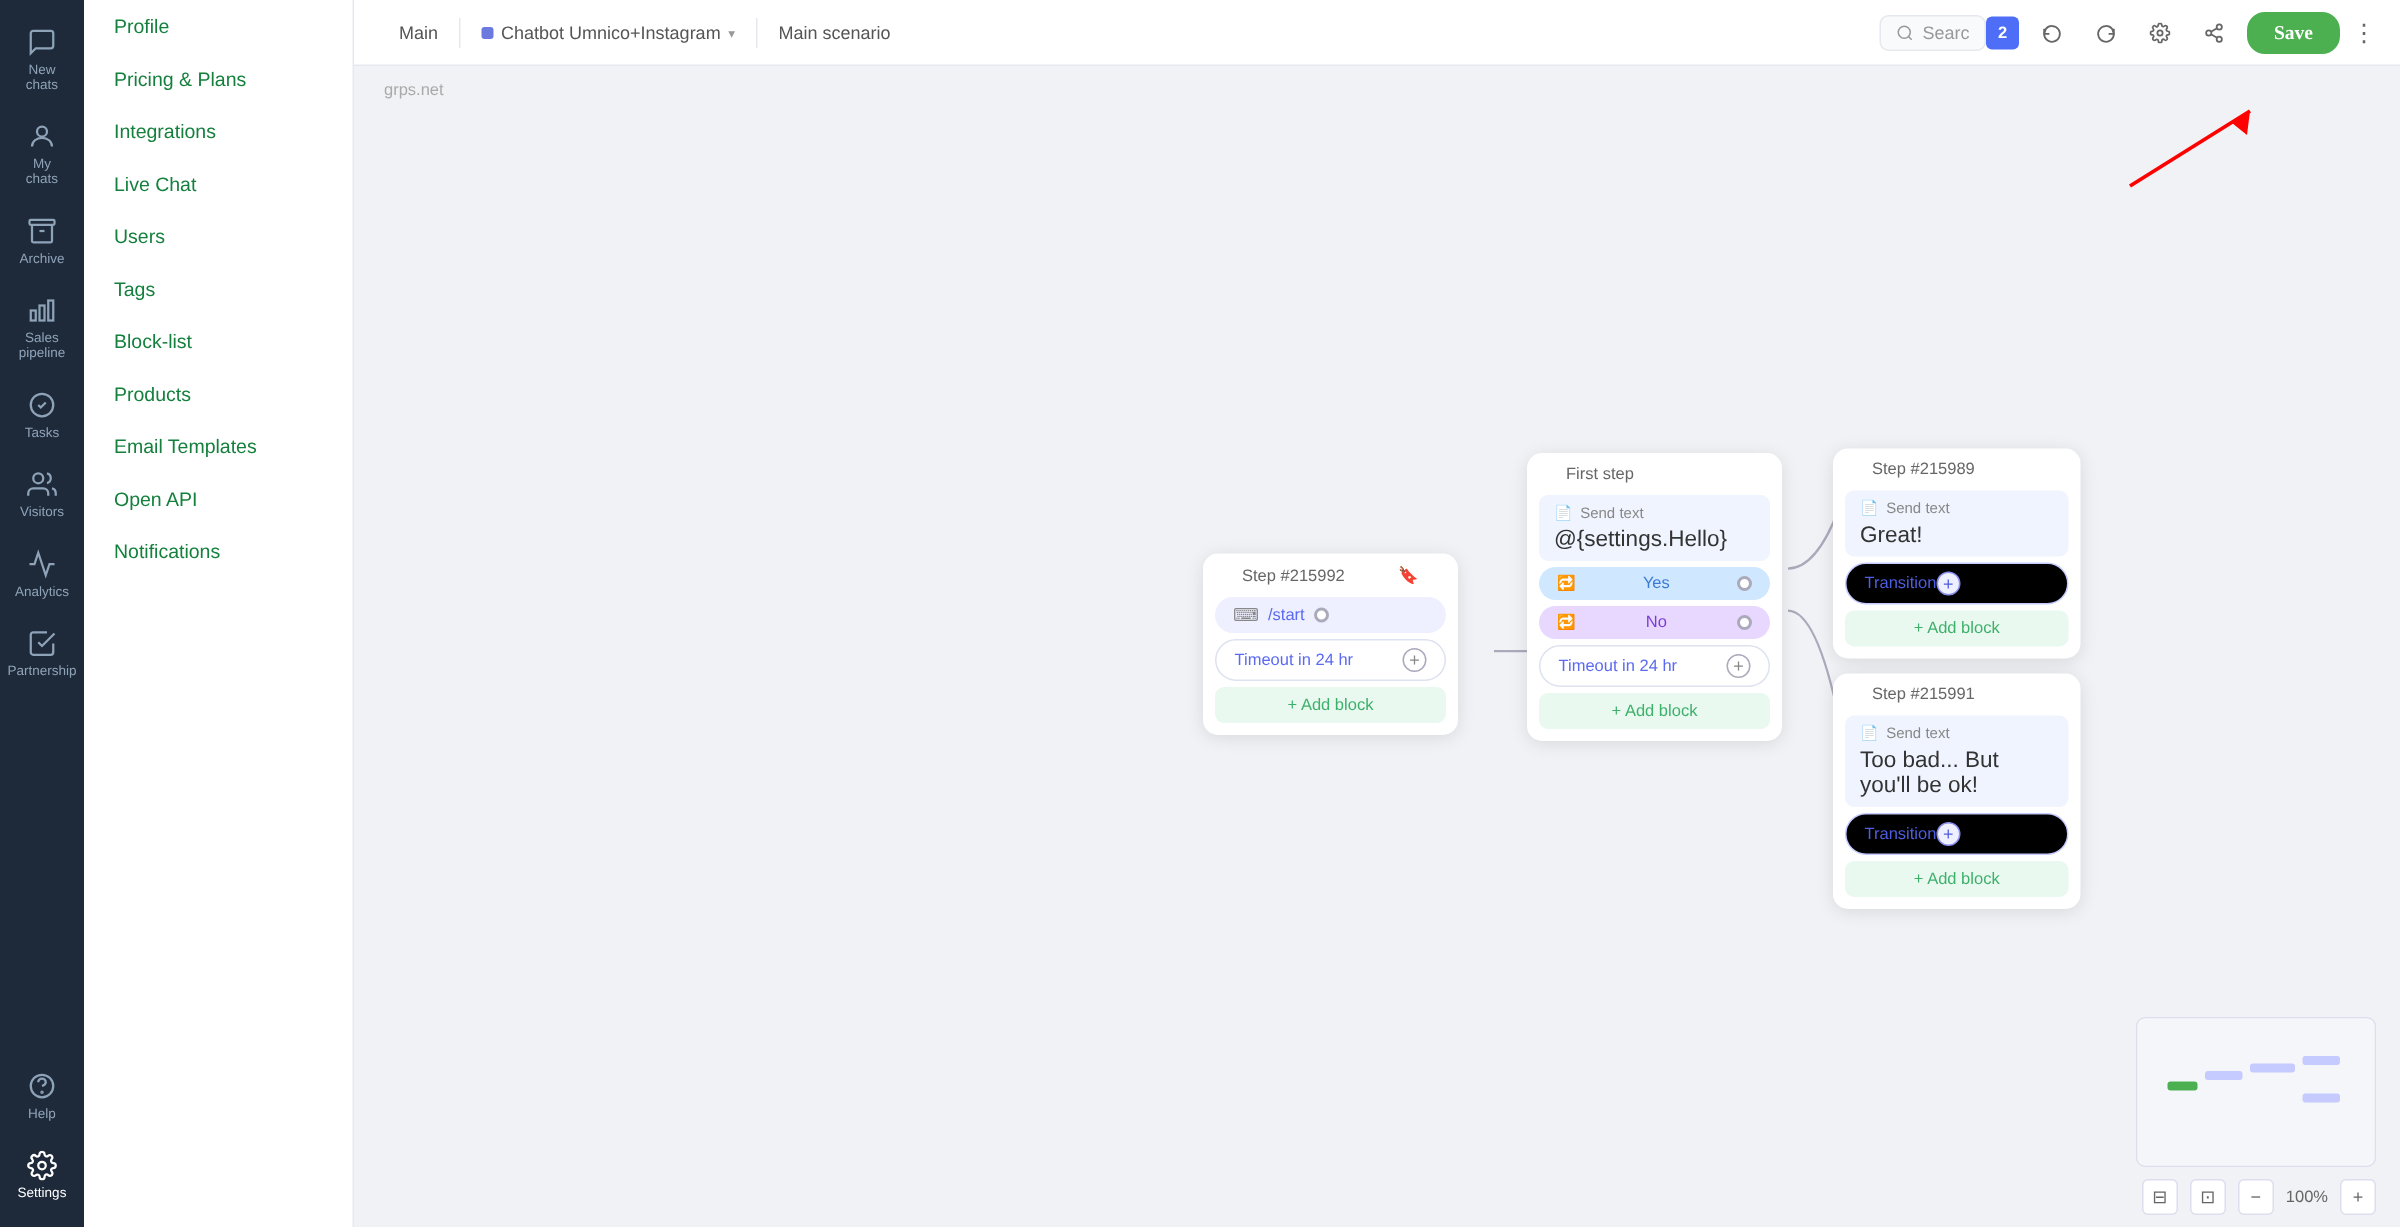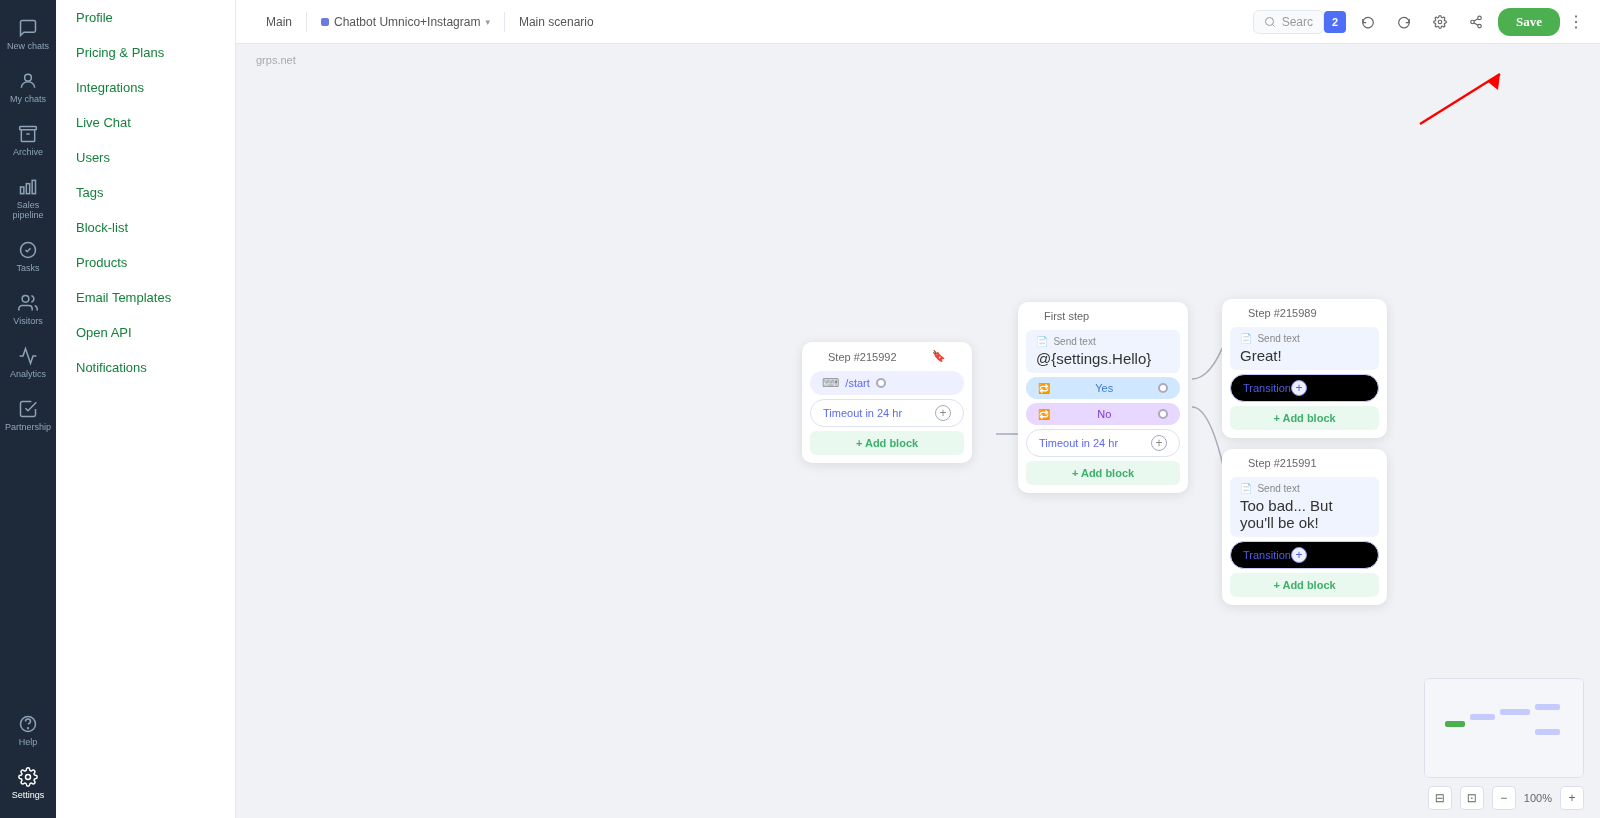--- a/index.html
+++ b/index.html
@@ -13,21 +13,21 @@
       flex-direction: column;
       align-items: center;
       padding: 10px 0;
       gap: 4px;
       flex-shrink: 0;
     }
     .sidebar-icon-item {
       display: flex;
       flex-direction: column;
       align-items: center;
-      padding: 8px 4px;
+      padding: 8px 16px;
       color: #8fa3b8;
       font-size: 9px;
       cursor: pointer;
       width: 100%;
       text-align: center;
       gap: 3px;
       border-radius: 6px;
     }
     .sidebar-icon-item.active { color: #fff; }
     .sidebar-icon-item svg { width: 20px; height: 20px; }
@@ -263,21 +263,21 @@
     
     .add-block-btn {
       background: #eaf9f0;
       color: #3db06b;
       border-radius: 6px;
       padding: 6px 13px;
       margin: 4px 8px 8px;
       font-size: 11px;
       text-align: center;
       cursor: pointer;
-      font-weight: 700;
+      font-weight: 400;
     }
 
     
     .transition-block {
       border: 1px solid #c5caff;
       border-radius: 20px;
       padding: 5px 12px;
       margin: 4px 8px;
       font-size: 11px;
       color: #4f5ee0;
@@ -524,21 +524,21 @@
       <path d="M 956 335 Q 975 335 990 295" stroke="#aab" stroke-width="1.5" fill="none"></path>
 
       <path d="M 956 363 Q 975 363 990 435" stroke="#aab" stroke-width="1.5" fill="none"></path>
     </svg>
 
     <div class="start-node" style="left: 566px; top: 377px;">
       <span>Start</span>
       <div class="start-connector"></div>
     </div>
 
-    <div class="node" style="left: 566px; top: 298px; width: 170px;">
+    <div class="node" style="left: 566px; top: 325px; width: 170px;">
       <div class="node-header">
         <span>Step #215992</span>
         <span class="node-bookmark">🔖</span>
       </div>
       <div class="trigger-block">
         <span style="color:#888; font-size:12px;">⌨</span>
         <span>/start</span>
         <div class="connector-dot"></div>
       </div>
       <div class="timeout-block">

